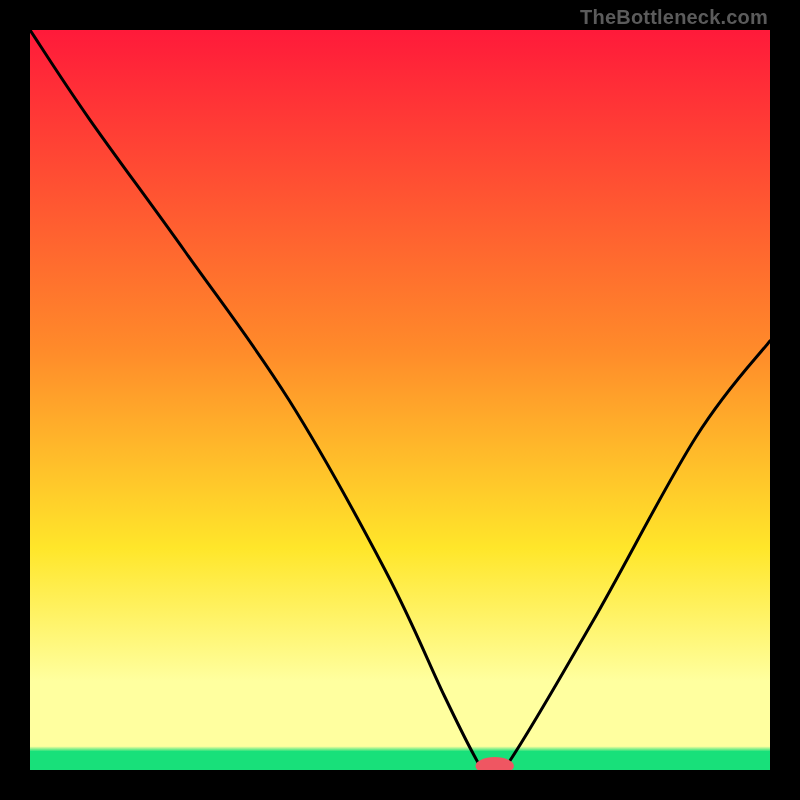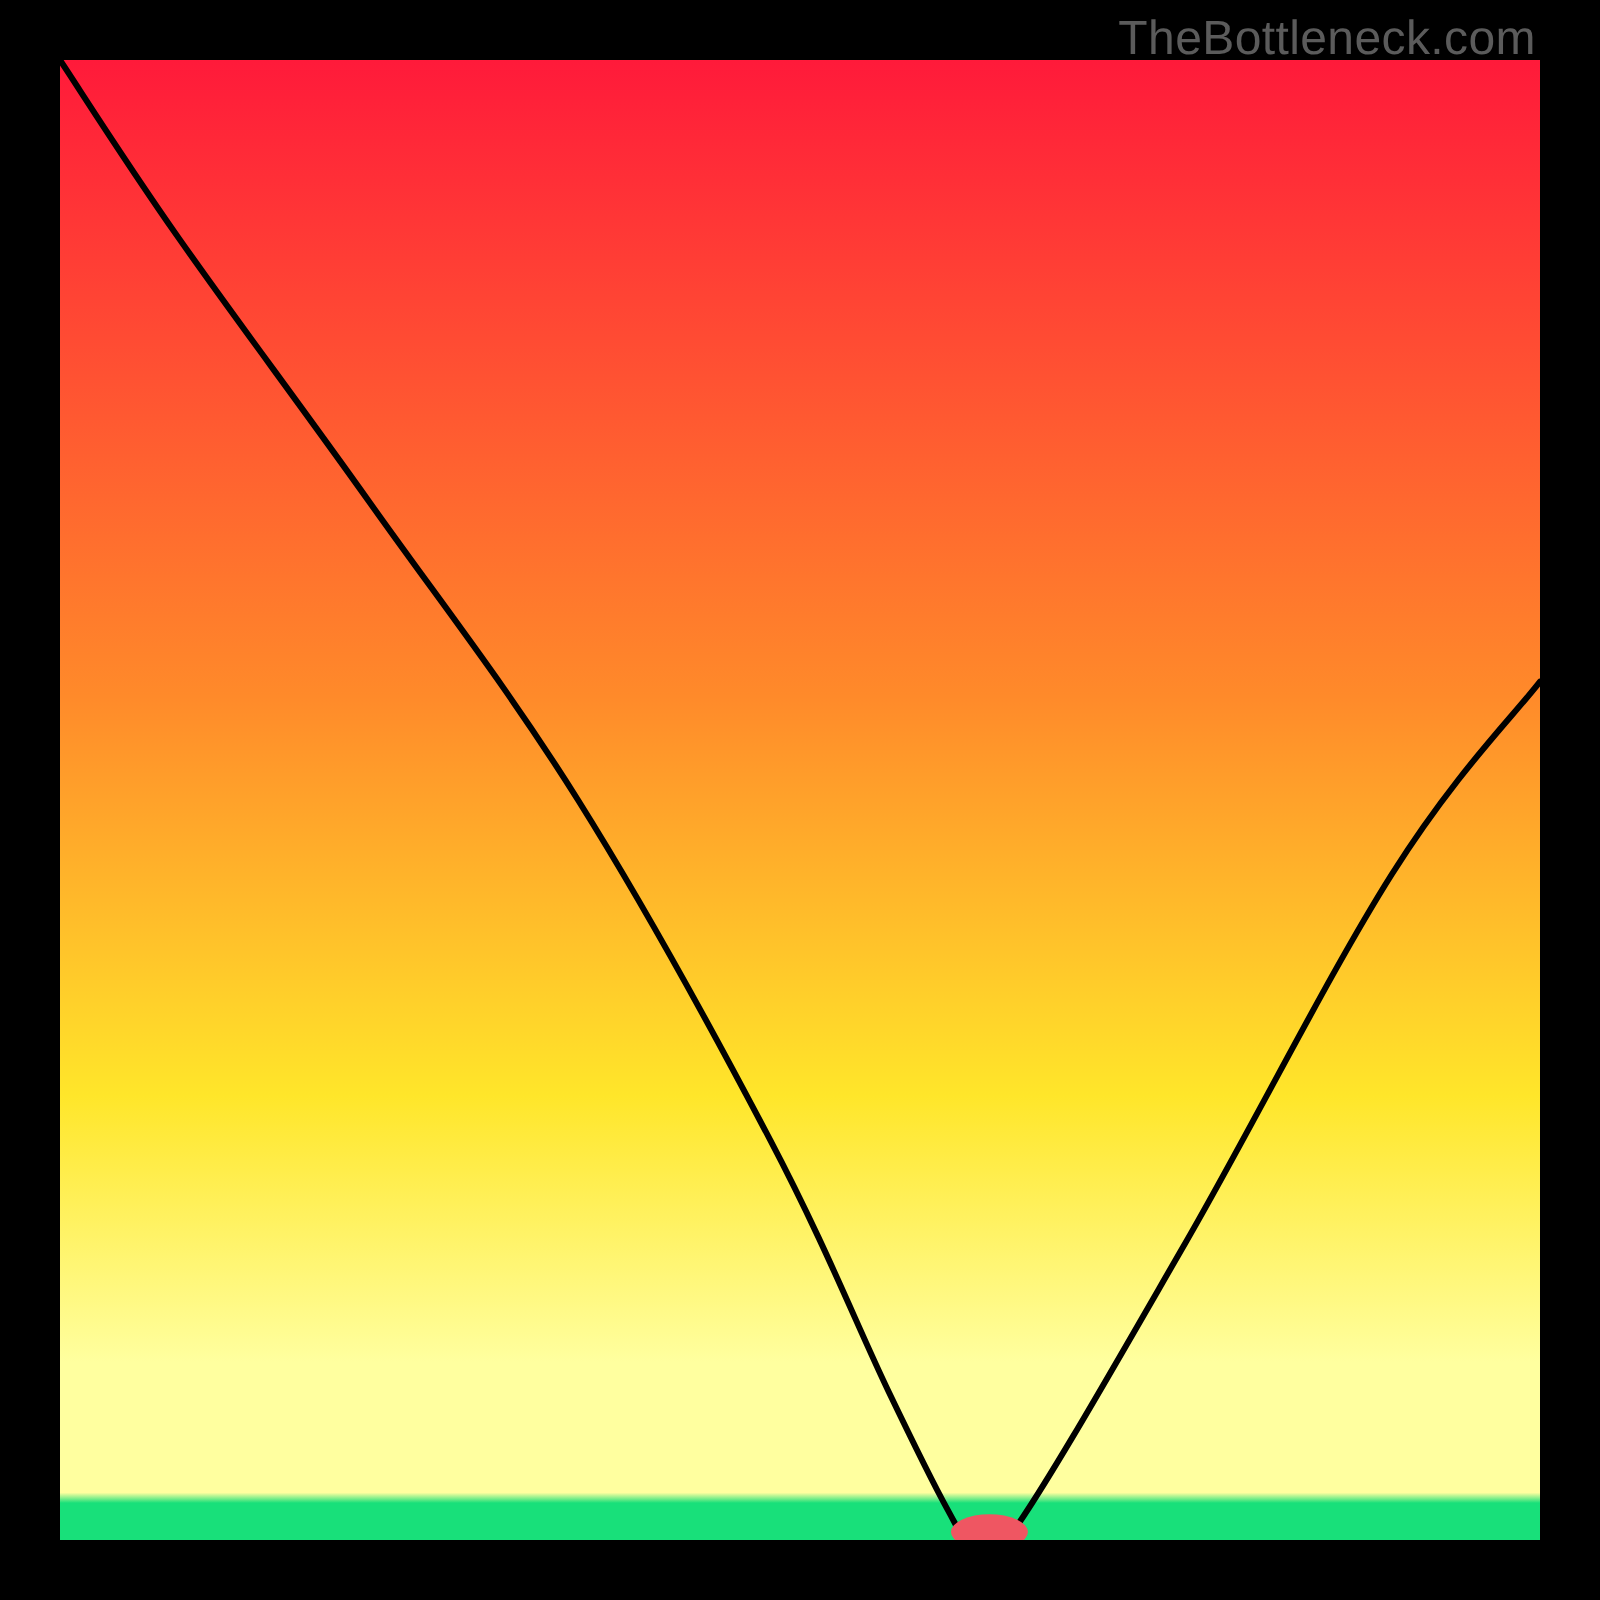--- a/index.html
+++ b/index.html
@@ -16,22 +16,22 @@
     left: 30px;
     top: 30px;
     width: 740px;
     height: 740px;
     background: #000;
   }
   .watermark {
     position: absolute;
     right: 32px;
     top: 6px;
-    font-size: 24px;
-    font-weight: 400;
+    font-size: 20px;
+    font-weight: 700;
     color: #5b5b5b;
     letter-spacing: 0.2px;
   }
   svg {
     position: absolute;
     left: 30px;
     top: 30px;
     width: 740px;
     height: 740px;
     display: block;

